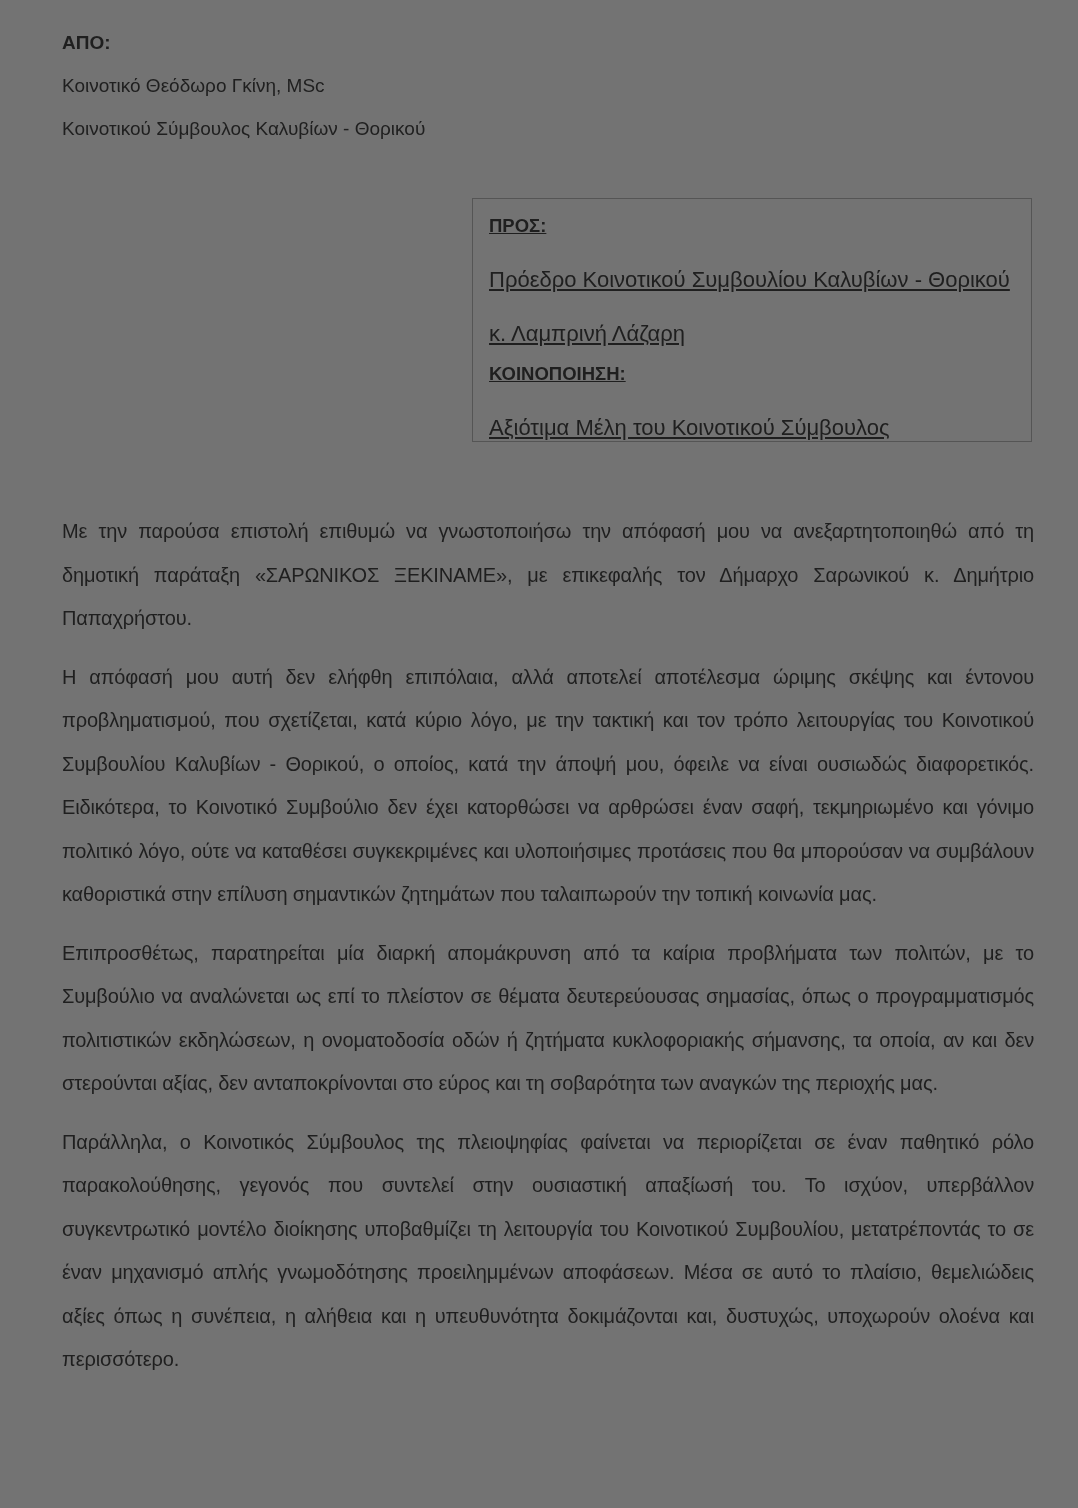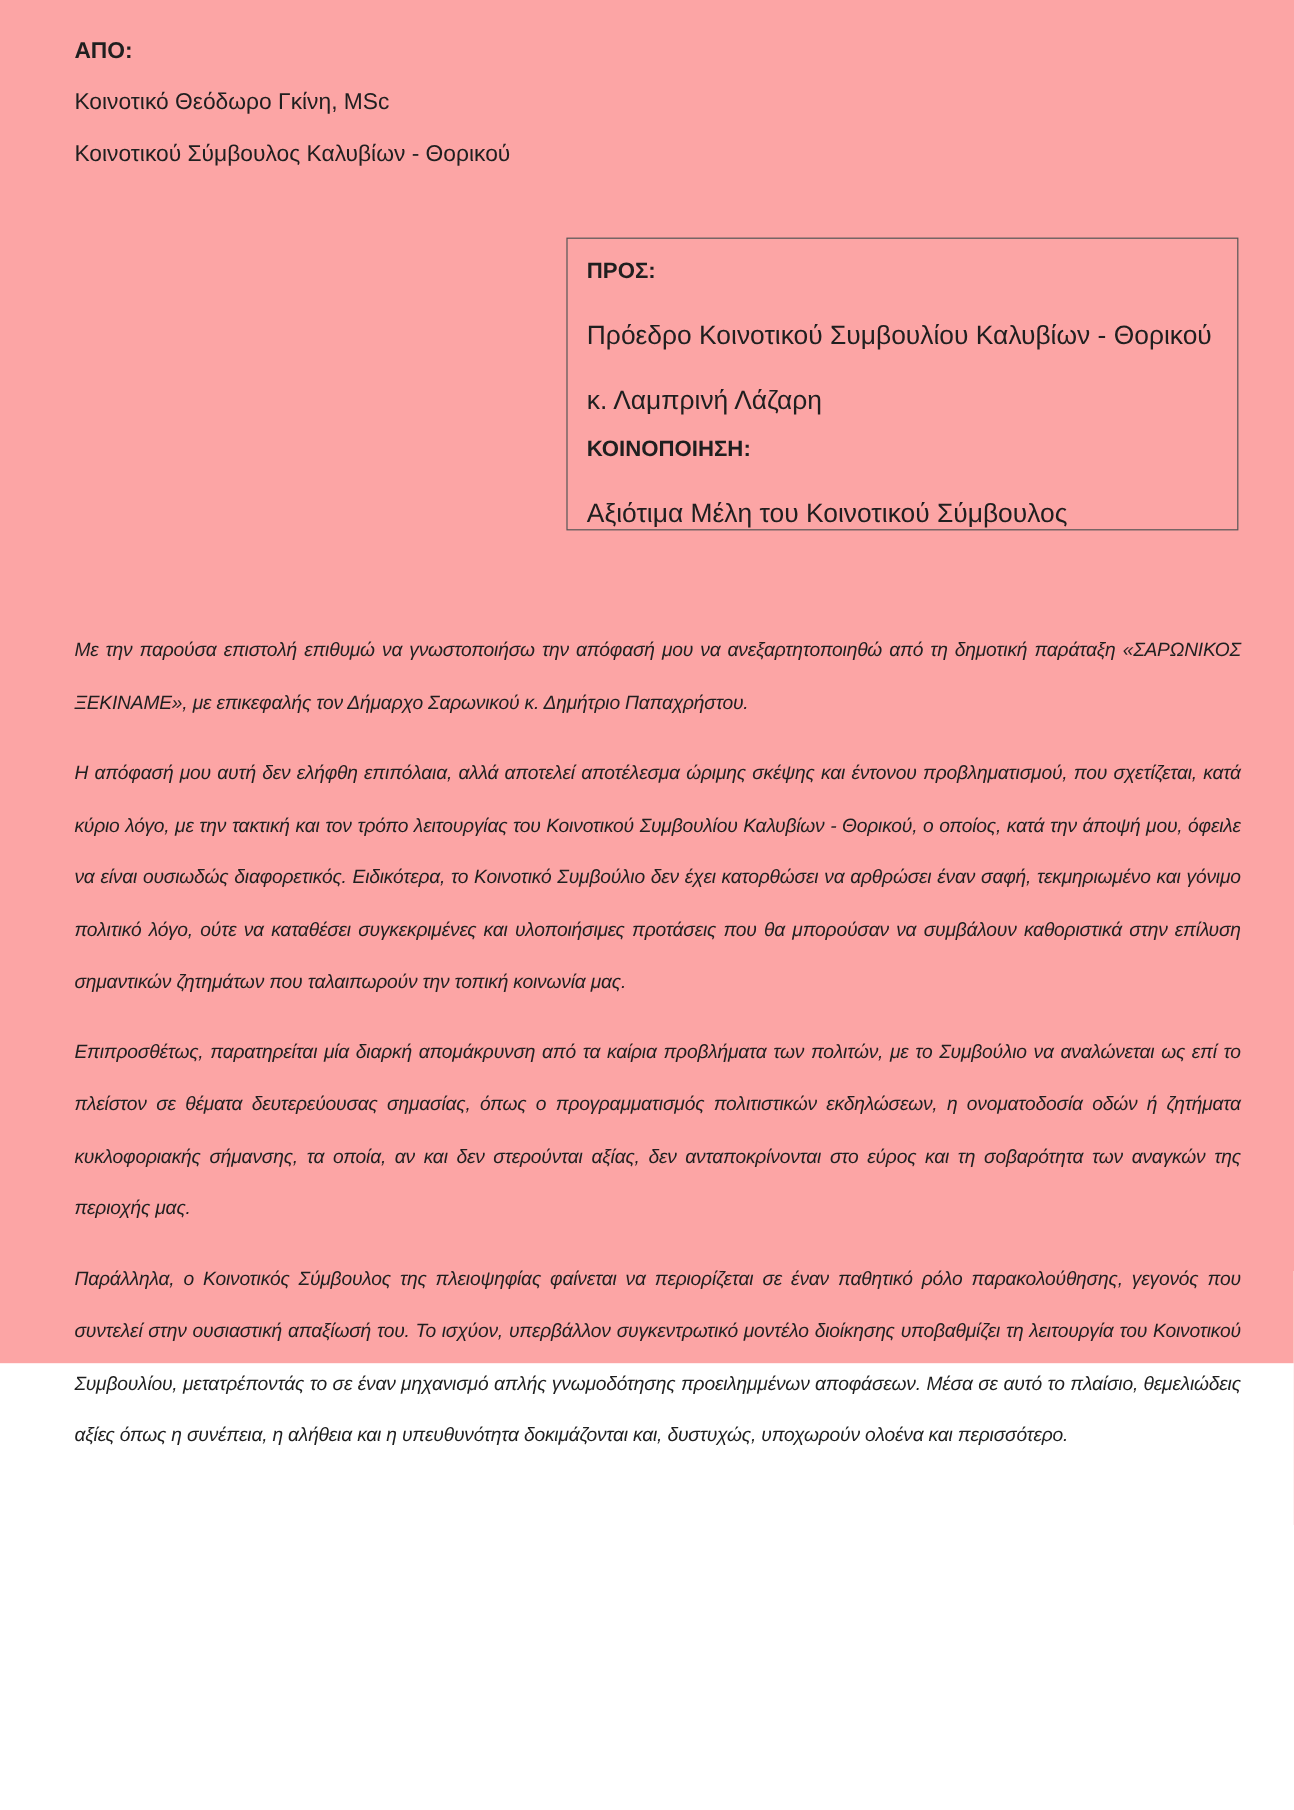--- a/index.html
+++ b/index.html
@@ -1,35 +1,35 @@
 <!DOCTYPE html>
 <html><head>
 <meta charset="utf-8">
 <style>
   html, body { margin: 0; padding: 0; background: #ffffff; }
   body {
     width: 1078px; height: 1508px; position: relative; overflow: hidden;
     font-family: "Liberation Sans", sans-serif; color: #1f1f1f;
   }
-  .page { position: absolute; left: 0; top: 0; width: 1078px; height: 1136px; background: #fca5a5; }
+  .page { position: absolute; left: 0; top: 0; width: 1078px; height: 1508px; background: #737373; }
   .from { position: absolute; left: 62px; top: 30px; }
   .from .label { font-weight: bold; font-size: 19px; line-height: 26px; }
   .from .line { font-size: 19px; line-height: 26px; margin-top: 17px; }
   .to-box {
     position: absolute; left: 472px; top: 198px; width: 560px; height: 244px;
     border: 1.5px solid #555; box-sizing: border-box;
   }
-  .to-box .inner { position: absolute; left: 16px; top: 14px; right: 8px; }
+  .to-box .inner { position: absolute; left: 16px; top: 14px; right: 8px; text-decoration: underline; }
   .to-box .label { font-weight: bold; font-size: 18.5px; line-height: 26px; }
   .to-box .line { font-size: 22px; line-height: 26px; margin-top: 28px; }
   .to-box .label.cc { margin-top: 14px; }
   .body {
-    position: absolute; left: 62px; top: 521px; width: 972px;
-    font-size: 16px; line-height: 43.5px; text-align: justify;
-    font-family: "Liberation Sans", sans-serif; letter-spacing: -0.15px; font-style: italic;
+    position: absolute; left: 62px; top: 510px; width: 972px;
+    font-size: 20px; line-height: 43.5px; text-align: justify;
+    font-family: "Liberation Sans", sans-serif; letter-spacing: -0.15px;
   }
   .body p { margin: 0 0 0 0; }
   .body p + p { margin-top: 15px; }
 </style>
 </head>
 <body>
 
 <div class="page">
 
   <div class="from">

